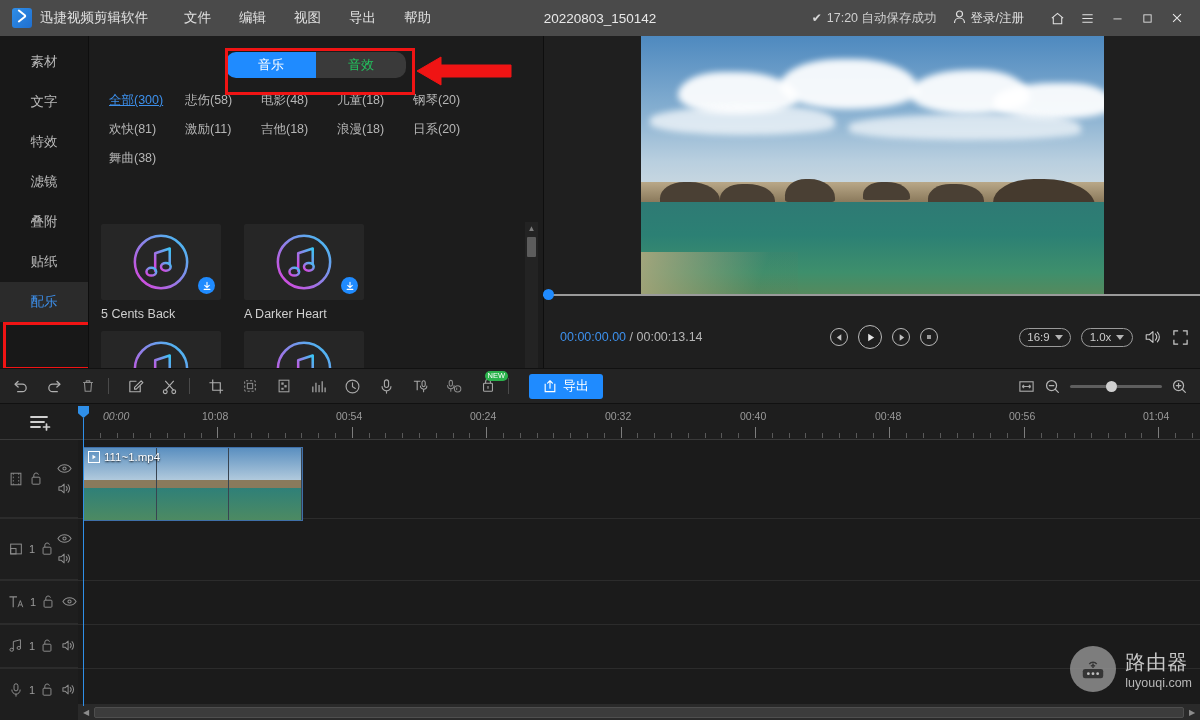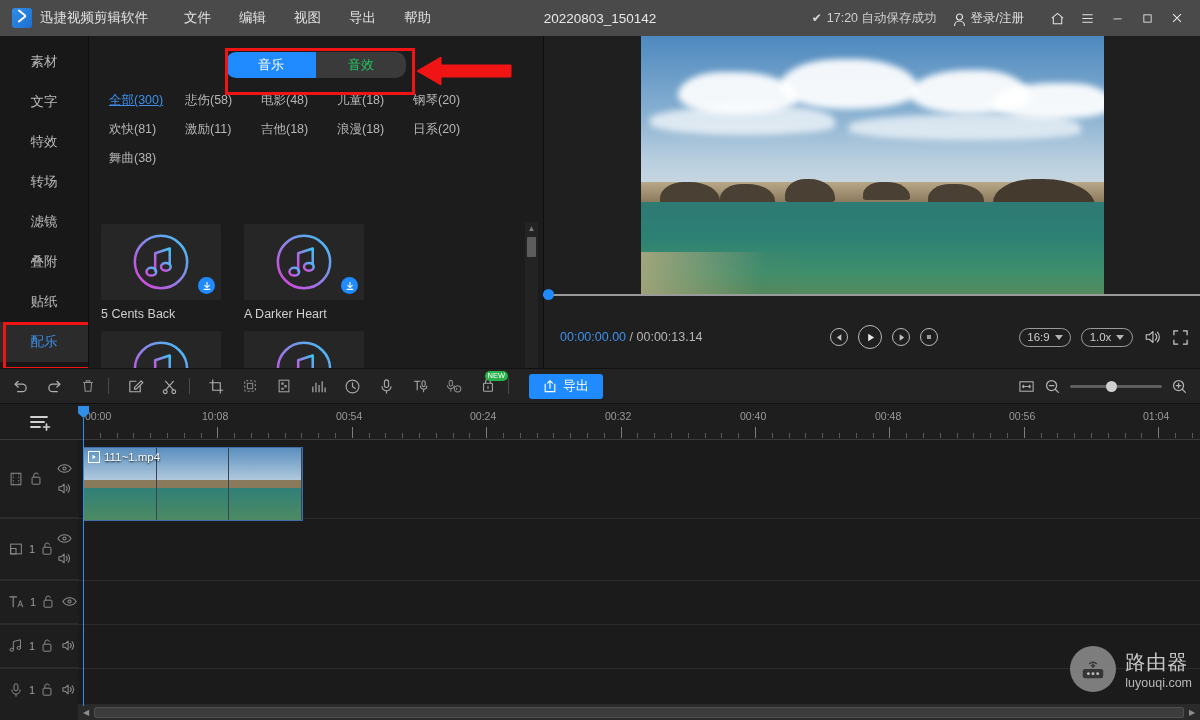--- a/index.html
+++ b/index.html
@@ -36,21 +36,21 @@
   }
   .proj-title {
     position: absolute; left: 0; right: 0; text-align: center;
     font-size: 13.5px; color: #e8e8e8; pointer-events: none;
   }
   .tb-right {
     margin-left: auto; display: flex; align-items: center; gap: 0; padding-right: 8px;
   }
   .autosave { display: flex; align-items: center; font-size: 12.5px; color: #cfcfcf; }
   .check { color: #d8d8d8; margin-right: 5px; font-size: 12px; }
-  .login { display: flex; align-items: flex-end; margin-left: 16px; font-size: 12.5px; color: #e0e0e0; }
+  .login { display: flex; align-items: flex-start; margin-left: 16px; font-size: 12.5px; color: #e0e0e0; }
   .person-ico { margin-right: 5px; display: inline-block; }
   .win-btns { display: flex; align-items: center; margin-left: 18px; }
   .win-btn {
     width: 30px; height: 30px; display: flex; align-items: center; justify-content: center;
     color: #e3e3e3; font-size: 14px;
   }
 
   
   .sidebar {
     position: absolute; left: 0; top: 36px; width: 88px; height: 332px;
@@ -298,21 +298,20 @@
             </svg>
         </div>
       </div>
     </div>
   </div>
 
   <div class="sidebar">
     <div class="side-item">素材</div>
     <div class="side-item">文字</div>
     <div class="side-item">特效</div>
-    <div class="side-item">转场</div>
     <div class="side-item">滤镜</div>
     <div class="side-item">叠附</div>
     <div class="side-item">贴纸</div>
     <div class="side-item active">配乐</div>
   </div>
   <div class="side-hl"></div>
 
   <div class="media-panel">
     <div class="tabs-row">
       <div class="tabs">
@@ -635,21 +634,21 @@
 
   <div class="timeline">
     <div class="ruler">
       <div class="menu-ico">
         <svg width="24" height="20" viewBox="0 0 24 20">
             <path d="M1 4h16M1 9h13M1 14h9" stroke="#d0d0d0" stroke-width="1.8" stroke-linecap="round"></path>
             <path d="M16.5 11v6M13.5 14h6" stroke="#d0d0d0" stroke-width="1.7" stroke-linecap="round"></path>
           </svg>
       </div>
 
-      <div class="tick-label" style="left:85px;">00:00</div>
+      <div class="tick-label" style="left:103px;font-style:italic;">00:00</div>
       <div class="tick-label" style="left:202px;">10:08</div>
       <div class="tick-label" style="left:336px;">00:54</div>
       <div class="tick-label" style="left:470px;">00:24</div>
       <div class="tick-label" style="left:605px;">00:32</div>
       <div class="tick-label" style="left:740px;">00:40</div>
       <div class="tick-label" style="left:875px;">00:48</div>
       <div class="tick-label" style="left:1009px;">00:56</div>
       <div class="tick-label" style="left:1143px;">01:04</div>
       <div id="ticks">
           <div class="tick major" style="left: 83px;"></div>

